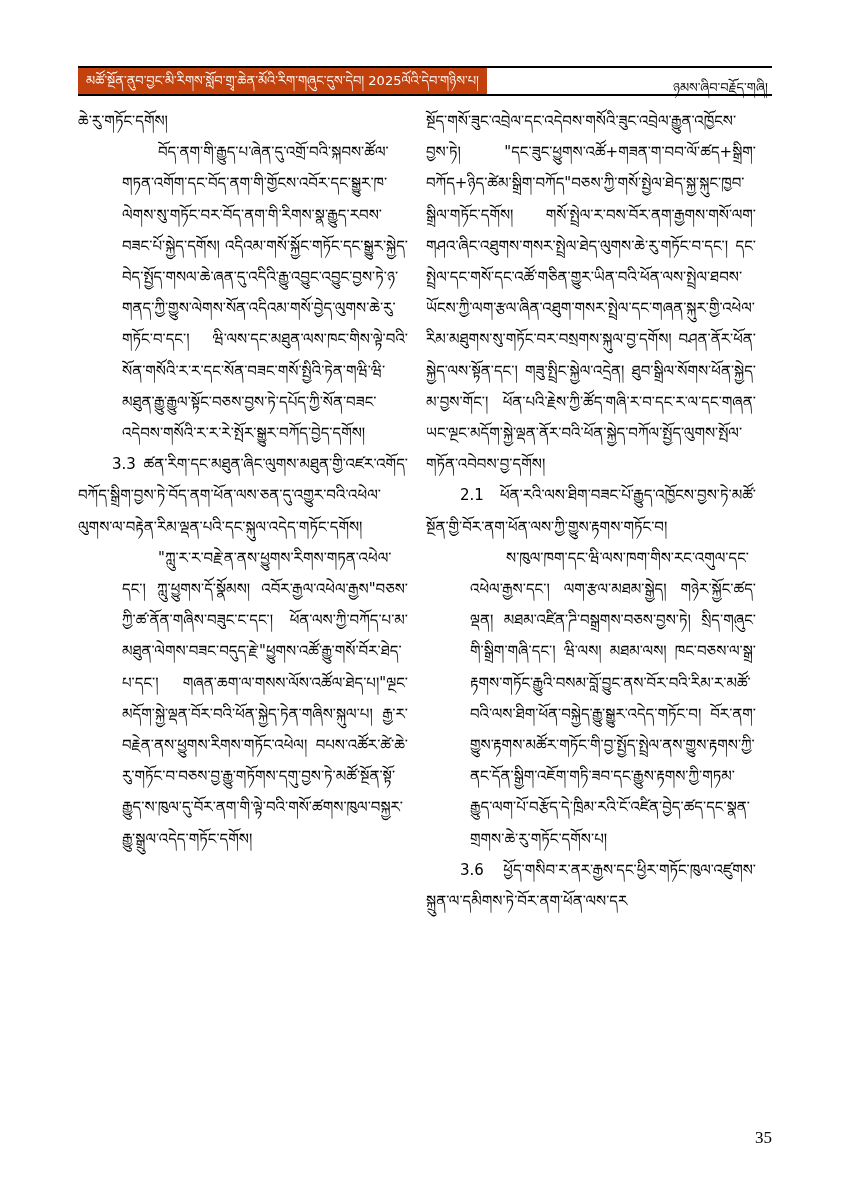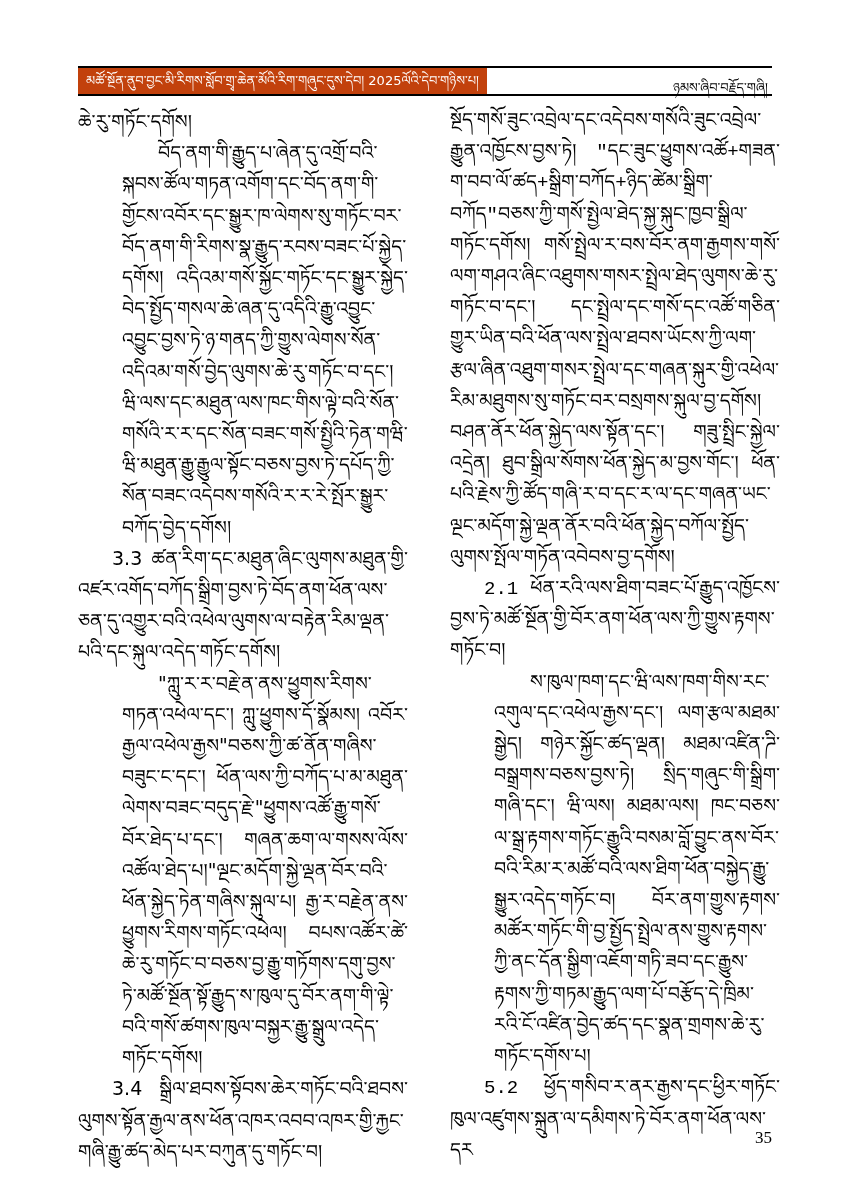--- a/index.html
+++ b/index.html
@@ -82,28 +82,28 @@
     position: absolute;
     left: 78px;
     top: 106px;
     width: 694px;
     height: 1000px;
   }
   .col {
     position: absolute;
     top: 0;
     width: 330px;
-    font-size: 19px;
+    font-size: 15px;
     line-height: 31.2px;
     text-align: justify;
     text-justify: inter-word;
     color: #000;
   }
   .col-left { left: 0; }
-  .col-right { left: 372px; font-family: Liberation Mono, monospace; }
+  .col-right { left: 348px; }
 
   .para {
     margin: 0 0 0 0;
     text-align: justify;
   }
   .para.indent {
     text-indent: 36px;
     margin-left: 44px;
   }
   .para.hang-num {
@@ -136,27 +136,26 @@
     <div class="header-rule-bottom"></div>
   </div>
 
   <div class="columns">
 
     <div class="col col-left">
       <p class="para">ཆེ་རུ་གཏོང་དགོས།</p>
       <p class="para indent">བོད་ནག་གི་རྒྱུད་པ་ཞེན་དུ་འགྲོ་བའི་སྐབས་ཚོལ་གཏན་འགོག་དང་བོད་ནག་གི་གྱོངས་འབོར་དང་སྒྱུར་ཁ་ལེགས་སུ་གཏོང་བར་བོད་ནག་གི་རིགས་སྣ་རྒྱུད་རབས་བཟང་པོ་སྐྱེད་དགོས། འདིའམ་གསོ་སྐྱོང་གཏོང་དང་སྒྱུར་སྐྱེད་བེད་སྤྱོད་གསལ་ཆེ་ཞན་དུ་འདིའི་རྒྱུ་འབྱུང་འབྱུང་བྱས་ཏེ་ཉ་གནད་ཀྱི་གྱུས་ལེགས་སོན་འདིའམ་གསོ་བྱེད་ལུགས་ཆེ་རུ་གཏོང་བ་དང་། ཝི་ལས་དང་མཐུན་ལས་ཁང་གིས་ལྟེ་བའི་སོན་གསོའི་ར་ར་དང་སོན་བཟང་གསོ་སྤྱིའི་ཏེན་གཝི་ཝི་མཐུན་རྒྱུ་རྒྱུལ་སྟོང་བཅས་བྱས་ཏེ་དཔོད་ཀྱི་སོན་བཟང་འདེབས་གསོའི་ར་ར་རེ་སྤོར་སྒྱུར་བཀོད་བྱེད་དགོས།</p>
       <p class="para hang-num">3.3 ཚན་རིག་དང་མཐུན་ཞིང་ལུགས་མཐུན་གྱི་འཛར་འགོད་བཀོད་སྒྲིག་བྱས་ཏེ་བོད་ནག་ཕོན་ལས་ཅན་དུ་འགྱུར་བའི་འཕེལ་ལུགས་ལ་བརྟེན་རིམ་ལྡན་པའི་དང་སྐུལ་འདེད་གཏོང་དགོས།</p>
       <p class="para indent">"ཀླུ་ར་ར་བརྗེ་ན་ནས་ཕྱུགས་རིགས་གཏན་འཕེལ་དང་། ཀླུ་ཕྱུགས་དོ་སྣོམས། འབོར་རྒྱལ་འཕེལ་རྒྱས"བཅས་ཀྱི་ཚ་ནོན་གཞིས་བཟུང་ང་དང་། ཕོན་ལས་ཀྱི་བཀོད་པ་མ་མཐུན་ལེགས་བཟང་བདུད་རྗེ་"ཕྱུགས་འཚོ་རྒྱུ་གསོ་བོར་ཐེད་པ་དང་། གཞན་ཆག་ལ་གསས་ལོས་འཚོལ་ཐེད་པ།"ལྔང་མདོག་སྐྱེ་ལྡན་བོར་བའི་ཕོན་སྐྱེད་ཏེན་གཞིས་སྐུལ་པ། རྒྱ་ར་བརྗེན་ནས་ཕྱུགས་རིགས་གཏོང་འཕེལ། བཔས་འཚོར་ཚེ་ཆེ་རུ་གཏོང་བ་བཅས་བྱ་རྒྱུ་གཏོགས་དགུ་བྱས་ཏེ་མཚོ་སྔོན་སྟོ་རྒྱུད་ས་ཁུལ་དུ་བོར་ནག་གི་ལྟེ་བའི་གསོ་ཚགས་ཁུལ་བསྐྱར་རྒྱུ་སྒྲུལ་འདེད་གཏོང་དགོས།</p>
-      <p class="para hang-num">3.4 སྒྲིལ་ཐབས་སྟོབས་ཆེར་གཏོང་བའི་ཐབས་ལུགས་སྟོན་རྒྱལ་ནས་ཕོན་འཁར་འབབ་འཁར་གྱི་རྐྱང་གཞི་རྒྱུ་ཚད་མེད་པར་བཀུན་དུ་གཏོང་བ།</p>
     </div>
 
     <div class="col col-right">
       <p class="para">སྔོད་གསོ་ཟུང་འབྲེལ་དང་འདེབས་གསོའི་ཟུང་འབྲེལ་རྒྱུན་འཁྱོངས་བྱས་ཏེ། "དང་ཟུང་ཕྱུགས་འཚོ+གཟན་ག་བབ་ལོ་ཚད+སྒྲིག་བཀོད+ཉིད་ཚེམ་སྒྲིག་བཀོད"བཅས་ཀྱི་གསོ་སྤྱེལ་ཐེད་སྐྱ་སྐུང་ཁྱབ་སྒྲིལ་གཏོང་དགོས། གསོ་སྤྲེལ་ར་བས་བོར་ནག་རྒྱགས་གསོ་ལག་གཤའ་ཞིང་འཐུགས་གསར་སྤྲེལ་ཐེད་ལུགས་ཆེ་རུ་གཏོང་བ་དང་། དང་སྤྲེལ་དང་གསོ་དང་འཚོ་གཅིན་གྱུར་ཡིན་བའི་ཕོན་ལས་སྤྲེལ་ཐབས་ཡོངས་ཀྱི་ལག་རྩལ་ཞིན་འཐུག་གསར་སྤྲེལ་དང་གཞན་སྐུར་གྱི་འཕེལ་རིམ་མཐུགས་སུ་གཏོང་བར་བསྲགས་སྐུལ་བྱ་དགོས། བཤན་ནོར་ཕོན་སྐྱེད་ལས་སྟོན་དང་། གཟུ་སྤྲིང་སྐྱེལ་འདྲེན། ཐུབ་སྒྲིལ་སོགས་ཕོན་སྐྱེད་མ་བྱས་གོང་། ཕོན་པའི་རྗེས་ཀྱི་ཚོད་གཞི་ར་བ་དང་ར་ལ་དང་གཞན་ཡང་ལྔང་མདོག་སྐྱེ་ལྡན་ནོར་བའི་ཕོན་སྐྱེད་བཀོལ་སྤྱོད་ལུགས་སྤོལ་གཏོན་འབེབས་བྱ་དགོས།</p>
       <p class="para hang-num">2.1 ཕོན་རའི་ལས་ཐིག་བཟང་པོ་རྒྱུད་འཁྱོངས་བྱས་ཏེ་མཚོ་སྔོན་གྱི་བོར་ནག་ཕོན་ལས་ཀྱི་གྱུས་རྟགས་གཏོང་བ།</p>
       <p class="para indent">ས་ཁུལ་ཁག་དང་ཝི་ལས་ཁག་གིས་རང་འགུལ་དང་འཕེལ་རྒྱས་དང་། ལག་རྩལ་མཐམ་སྒྱེད། གཉེར་སྐྱོང་ཚད་ལྡན། མཐམ་འཛིན་ཌི་བསྒྲགས་བཅས་བྱས་ཏེ། སྲིད་གཞུང་གི་སྒྲིག་གཞི་དང་། ཝི་ལས། མཐམ་ལས། ཁང་བཅས་ལ་སྒྲ་རྟགས་གཏོང་རྒྱུའི་བསམ་བློ་བྱུང་ནས་བོར་བའི་རིམ་ར་མཚོ་བའི་ལས་ཐིག་ཕོན་བསྐྱེད་རྒྱུ་སྒྱུར་འདེད་གཏོང་བ། བོར་ནག་གྱུས་རྟགས་མཚོར་གཏོང་གི་བྱ་སྤྱོད་སྤྲེལ་ནས་གྱུས་རྟགས་ཀྱི་ནང་དོན་སྒྱིག་འཇོག་གཏི་ཟབ་དང་རྒྱུས་རྟགས་ཀྱི་གཏམ་རྒྱུད་ལག་པོ་བརྩོད་དེ་ཁྲིམ་རའི་ངོ་འཛིན་བྱེད་ཚད་དང་སྣན་གྲགས་ཆེ་རུ་གཏོང་དགོས་པ།</p>
-      <p class="para hang-num">5.2 ཕྱོད་གསིབ་ར་ནར་རྒྱས་དང་ཕྱིར་གཏོང་ཁུལ་འཛུགས་སྐྲུན་ལ་དམིགས་ཏེ་བོར་ནག་ཕོན་ལས་དར</p>
+      <p class="para hang-num">3.6 ཕྱོད་གསིབ་ར་ནར་རྒྱས་དང་ཕྱིར་གཏོང་ཁུལ་འཛུགས་སྐྲུན་ལ་དམིགས་ཏེ་བོར་ནག་ཕོན་ལས་དར</p>
     </div>
 
   </div>
 
   <div class="page-number">35</div>
 
 </div>
 
 </body></html>

